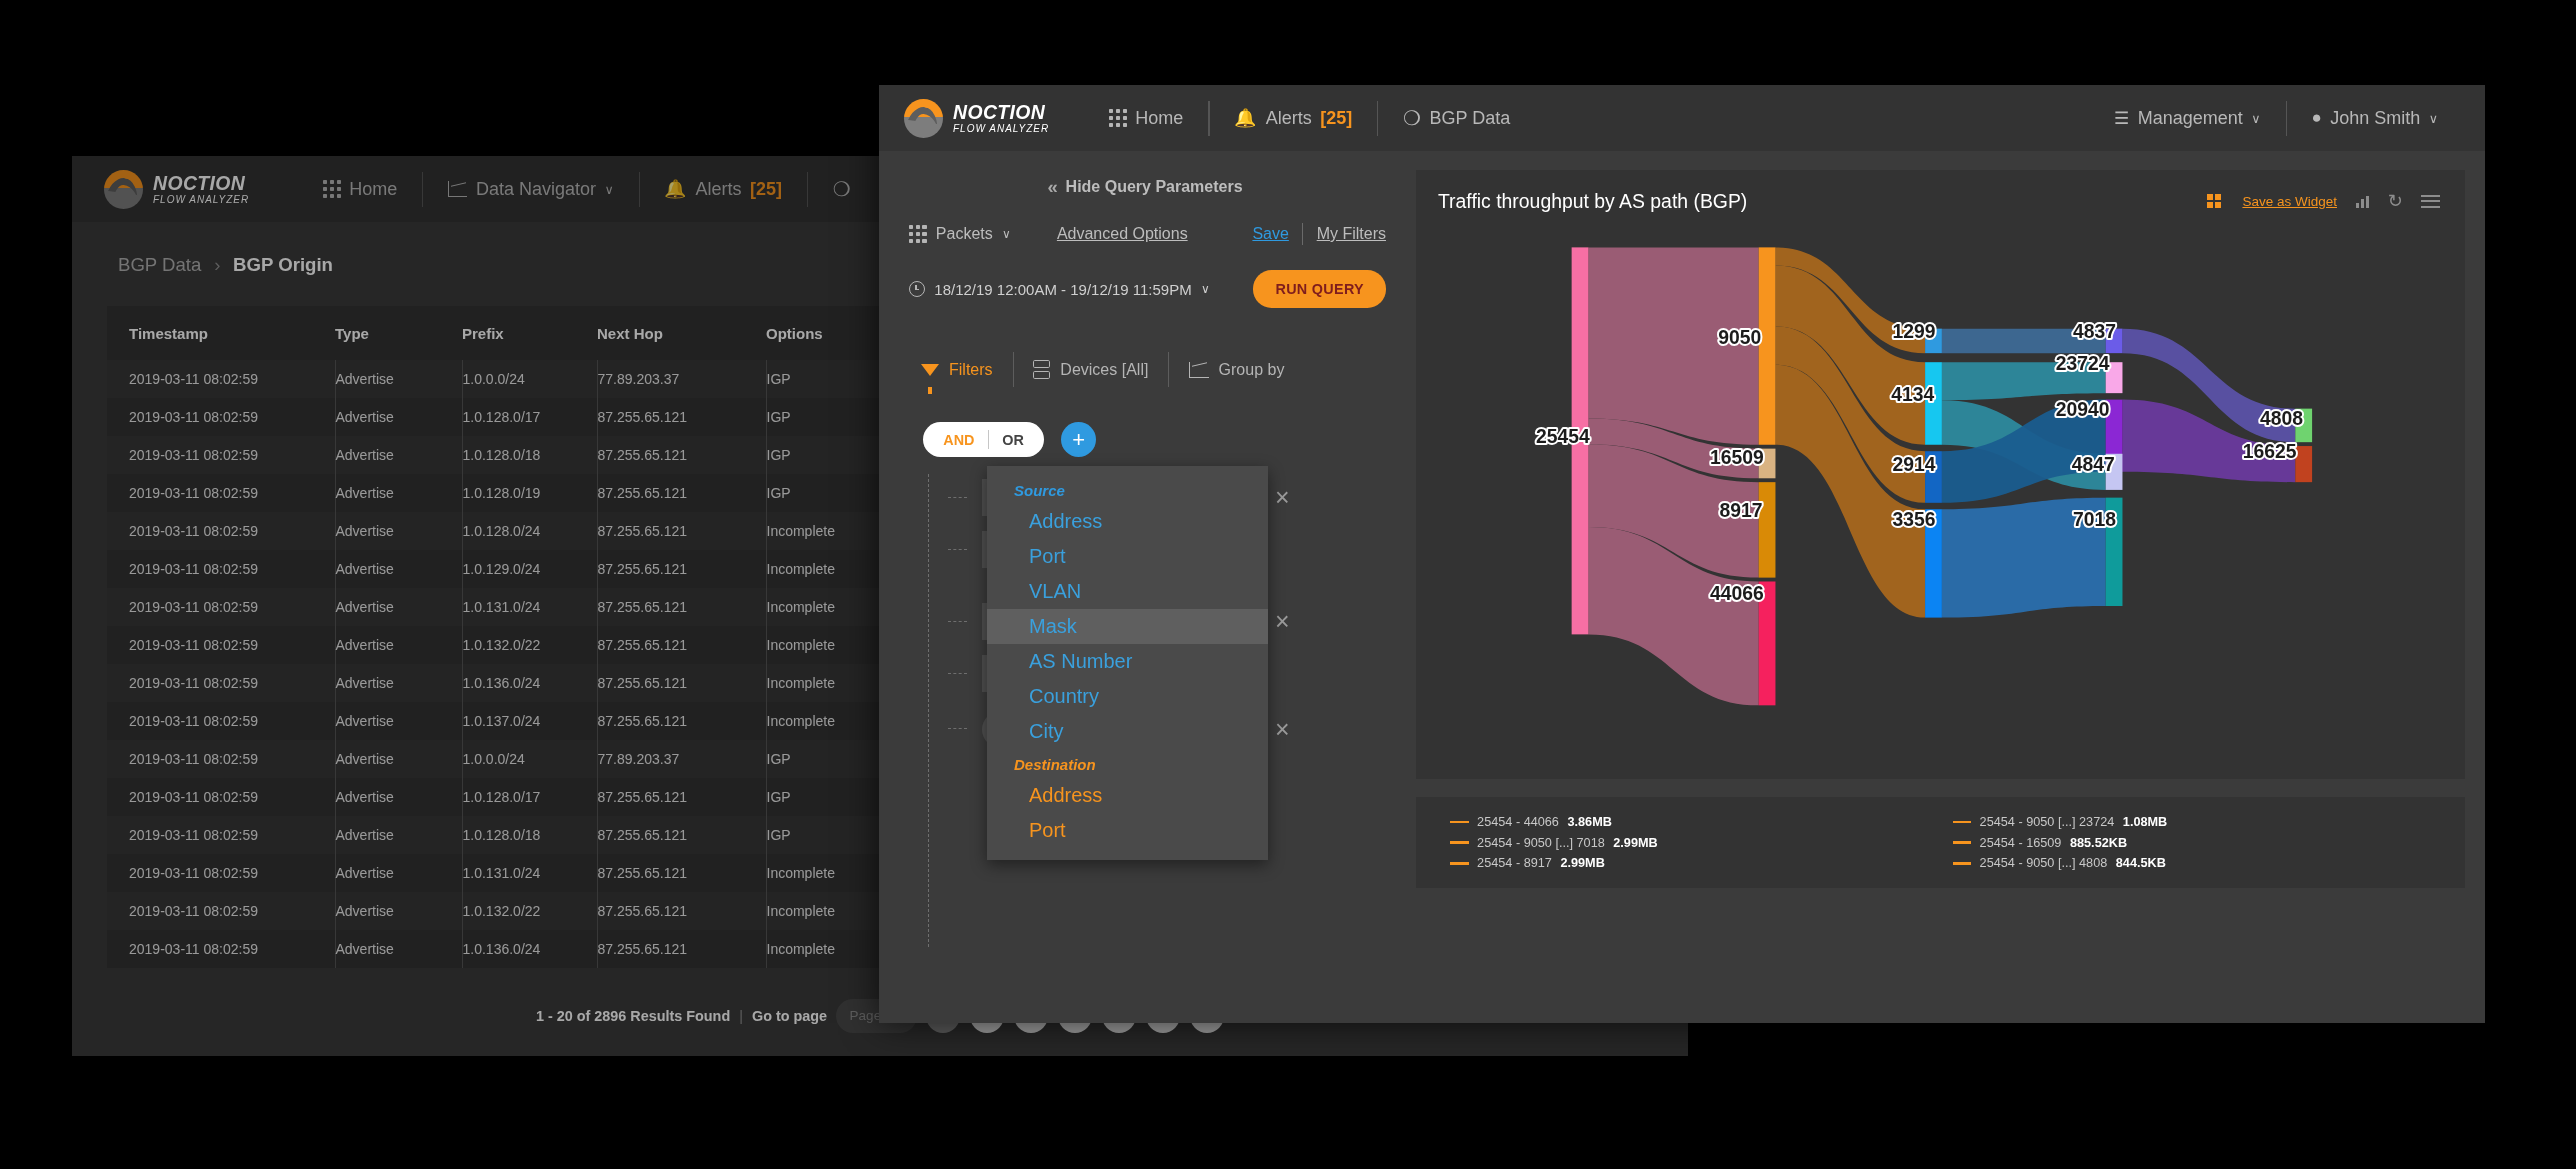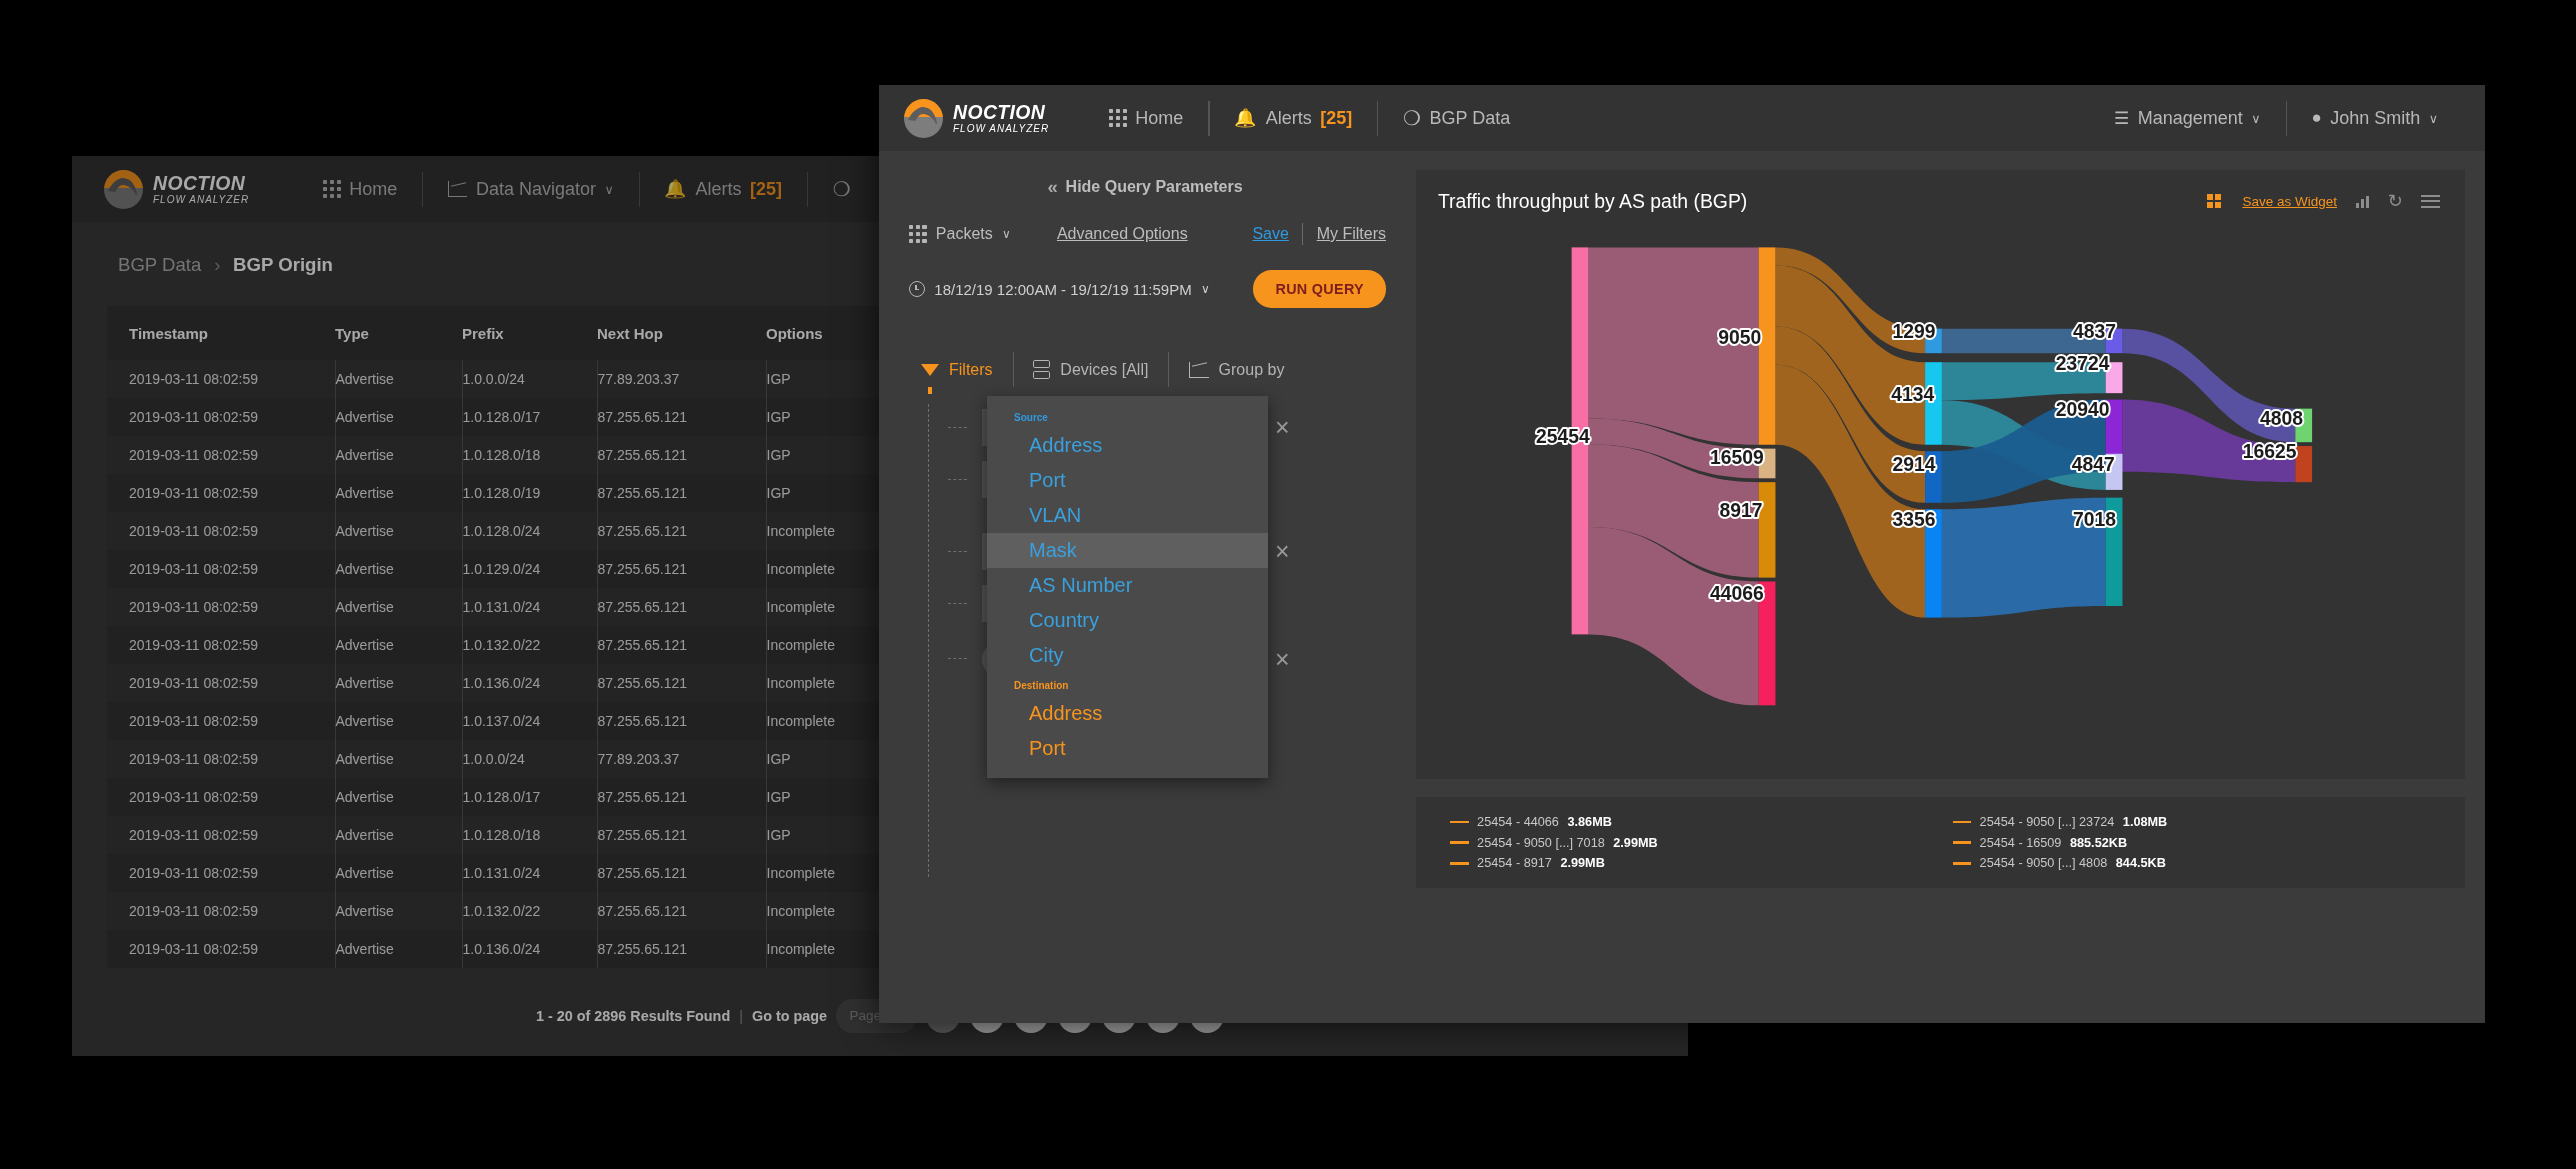--- a/index.html
+++ b/index.html
@@ -173,21 +173,21 @@
   .pill-input {
     width: 270px; height: 37px; background:#4f4f4f; color:#9a9a9a; font-size:14.4px;
     border-radius:18.6px; display:flex; align-items:center; padding: 0 18.6px; border:none;
   }
   .x-btn { color:#9a9a9a; font-size: 25px; line-height:1; font-weight:300; margin-left: 8.5px; }
   .dropdown {
     position:absolute; left: 108px; top: 8.5px; width: 281px;
     background:#4a4a4a; padding: 10px 0 12px 0; z-index: 30;
     box-shadow: 0 5px 15px rgba(0,0,0,.45);
   }
-  .dd-group { color:#2f9ae0; font-weight:bold; font-size:10px; padding: 6.8px 0 5px 27px; }
+  .dd-group { color:#2f9ae0; font-weight:bold; font-size:15px; padding: 6.8px 0 5px 27px; font-style: italic; }
   .dd-group.dest { color:#f7941e; }
   .dd-item { font-size:20px; padding: 6px 0 6px 42px; }
   .dd-item.src { color:#3aa0dd; }
   .dd-item.dst { color:#f7941e; }
   .dd-item.sel { background:#5f5f5f; }
 
   
   .chart-panel { flex:1; padding: 18.6px 20px 0 5px; }
   .chart-card { background:#333333; height: 609px; position:relative; }
   .chart-head { display:flex; align-items:center; padding: 20px 25px 0 22px; }
@@ -551,20 +551,28 @@
               </span>
             <span>Devices [All]</span>
           </div>
           <span class="tab-sep"></span>
           <div class="tab">
             <span class="chart-ico"></span>
             <span>Group by</span>
           </div>
         </div>
 
+        <div class="andor-row">
+          <div class="andor">
+            <span class="a">AND</span>
+            <span class="bar"></span>
+            <span class="o">OR</span>
+          </div>
+          <div class="plus-btn">+</div>
+        </div>
 
         <div class="filters-area">
           <div class="tree-line"></div>
 
           <div class="frow">
             <span class="ftick"></span>
             <div class="selectbox">
               <span>Select a Field</span>
               <span class="caret"></span>
             </div>

